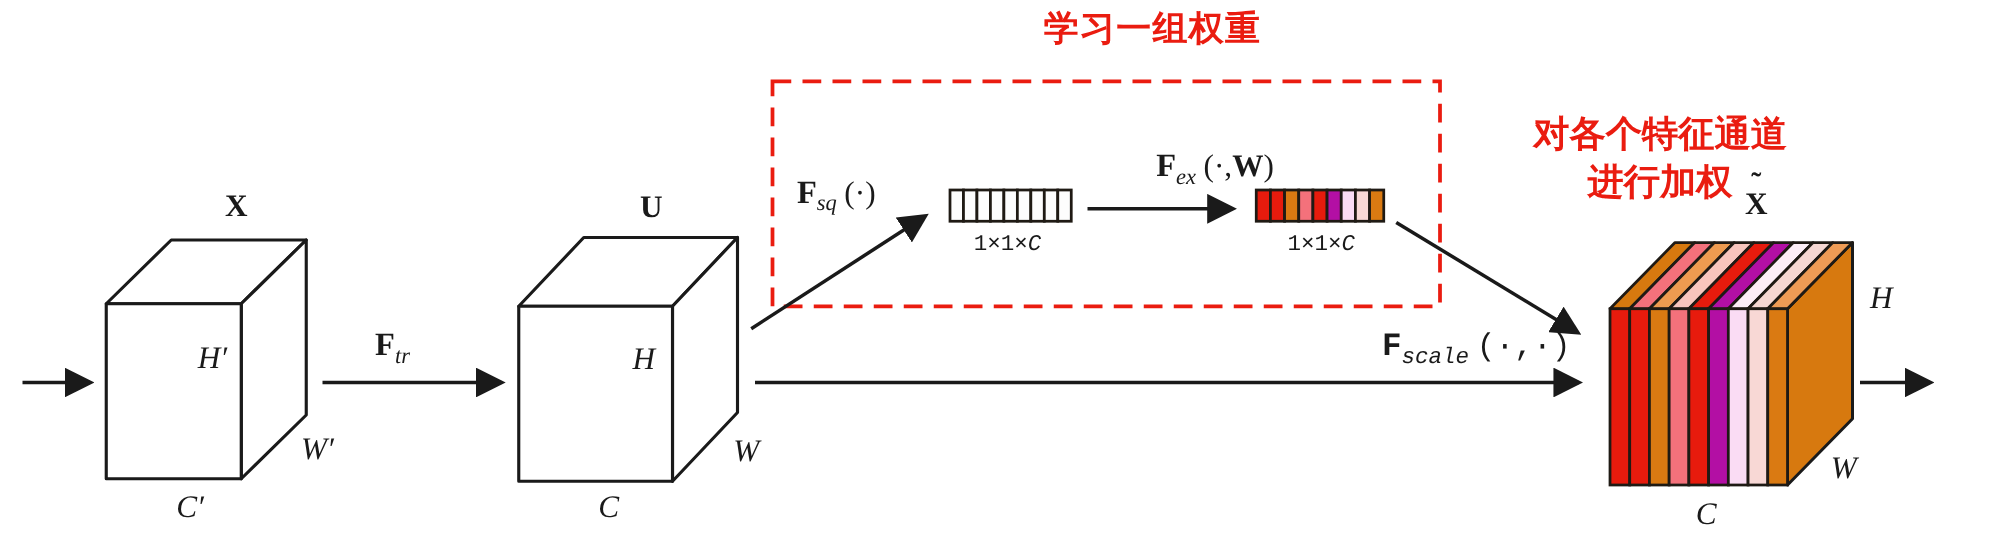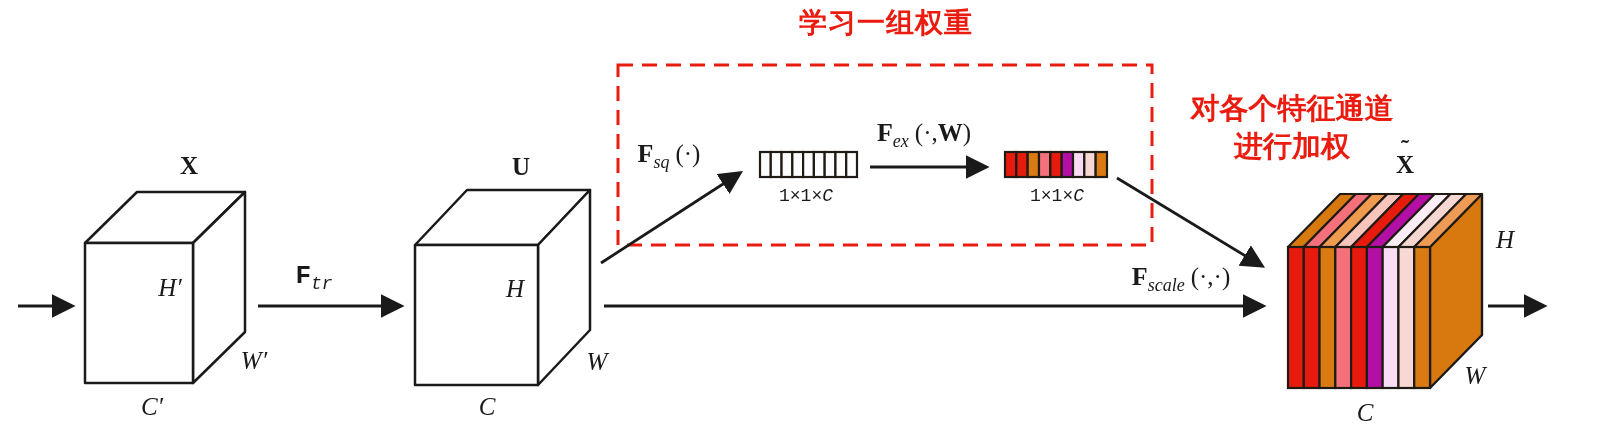--- a/index.html
+++ b/index.html
@@ -12,21 +12,21 @@
   .lbl { position:absolute; transform:translate(-50%,-50%); white-space:nowrap; line-height:1; }
   .tensor-name { font-weight:bold; font-size:25px; }
   .dim { font-style:italic; font-size:25px; }
   .flabel { font-size:26px; }
   .flabel .F { font-weight:bold; font-size:26px; }
   .flabel sub { font-style:italic; font-size:18px; line-height:0; }
   .flabel .args { font-size:25px; margin-left:6px; }
   .flabel .argw { font-weight:bold; }
   .dims { font-size:18px;font-family:Liberation Mono, monospace; }
   .dims .var { font-style:italic; }
-  .cn { font-family:"Liberation Sans", sans-serif; font-weight:bold; color:var(--red); }
+  .cn { font-family:"Liberation Sans", sans-serif; font-weight:bold; color:var(--red);margin-left:36px; }
   .cn-title { font-size:28px; letter-spacing:1px; }
   .cn-right { font-size:29px; text-align:center; line-height:38px; }
   .xtilde { display:flex; flex-direction:column; align-items:center; }
   .xtilde .accent { font-size:24px; font-weight:bold; height:9px; line-height:9px; }
   .xtilde .letter { font-size:25px; font-weight:bold; line-height:24px; }
 </style>
 </head>
 <body>
 
 <div id="canvas">
@@ -115,53 +115,53 @@
     </g>
 
     <line x1="1488" y1="306" x2="1544" y2="306" stroke="#1a1a1a" stroke-width="2.8" marker-end="url(#ah)"></line>
   </svg>
 
   <div class="lbl tensor-name" style="left:189px; top:165px;">X</div>
   <div class="lbl dim" style="left:170px; top:287px;">H′</div>
   <div class="lbl dim" style="left:254px; top:360px;">W′</div>
   <div class="lbl dim" style="left:152px; top:406px;">C′</div>
 
-  <div class="lbl flabel" style="left:314px; top:276px;font-family:Liberation Mono, monospace;">
+  <div class="lbl flabel" style="left:314px; top:276px;">
     <span class="F">F</span><sub>tr</sub>
   </div>
 
   <div class="lbl tensor-name" style="left:521px; top:166px;">U</div>
   <div class="lbl dim" style="left:515px; top:288px;">H</div>
   <div class="lbl dim" style="left:597px; top:361px;">W</div>
   <div class="lbl dim" style="left:487px; top:406px;">C</div>
 
   <div class="lbl cn cn-title" style="left:886px; top:23px;">学习一组权重</div>
 
   <div class="lbl flabel" style="left:669px; top:154px;">
     <span class="F">F</span><sub>sq</sub><span class="args">(·)</span>
   </div>
 
   <div class="lbl dims" style="left:806px; top:196px;">
     <span>1×1×</span><span class="var">C</span>
   </div>
 
-  <div class="lbl flabel" style="left:924px; top:133px;">
+  <div class="lbl flabel" style="left:972px; top:133px;">
     <span class="F">F</span><sub>ex</sub><span class="args"><span>(·,</span><span class="argw">W</span><span>)</span></span>
   </div>
 
   <div class="lbl dims" style="left:1057px; top:196px;">
     <span>1×1×</span><span class="var">C</span>
   </div>
 
   <div class="lbl cn cn-right" style="left:1292px; top:127px;">
     <div>对各个特征通道</div>
     <div>进行加权</div>
   </div>
 
-  <div class="lbl flabel" style="left:1181px; top:277px;">
+  <div class="lbl flabel" style="left:1181px; top:277px;font-family:Liberation Mono, monospace;">
     <span class="F">F</span><sub>scale</sub><span class="args">(·,·)</span>
   </div>
 
   <div class="lbl xtilde" style="left:1405px; top:160px;">
     <span class="accent">˜</span>
     <span class="letter">X</span>
   </div>
   <div class="lbl dim" style="left:1505px; top:239px;">H</div>
   <div class="lbl dim" style="left:1475px; top:375px;">W</div>
   <div class="lbl dim" style="left:1365px; top:412px;">C</div>

